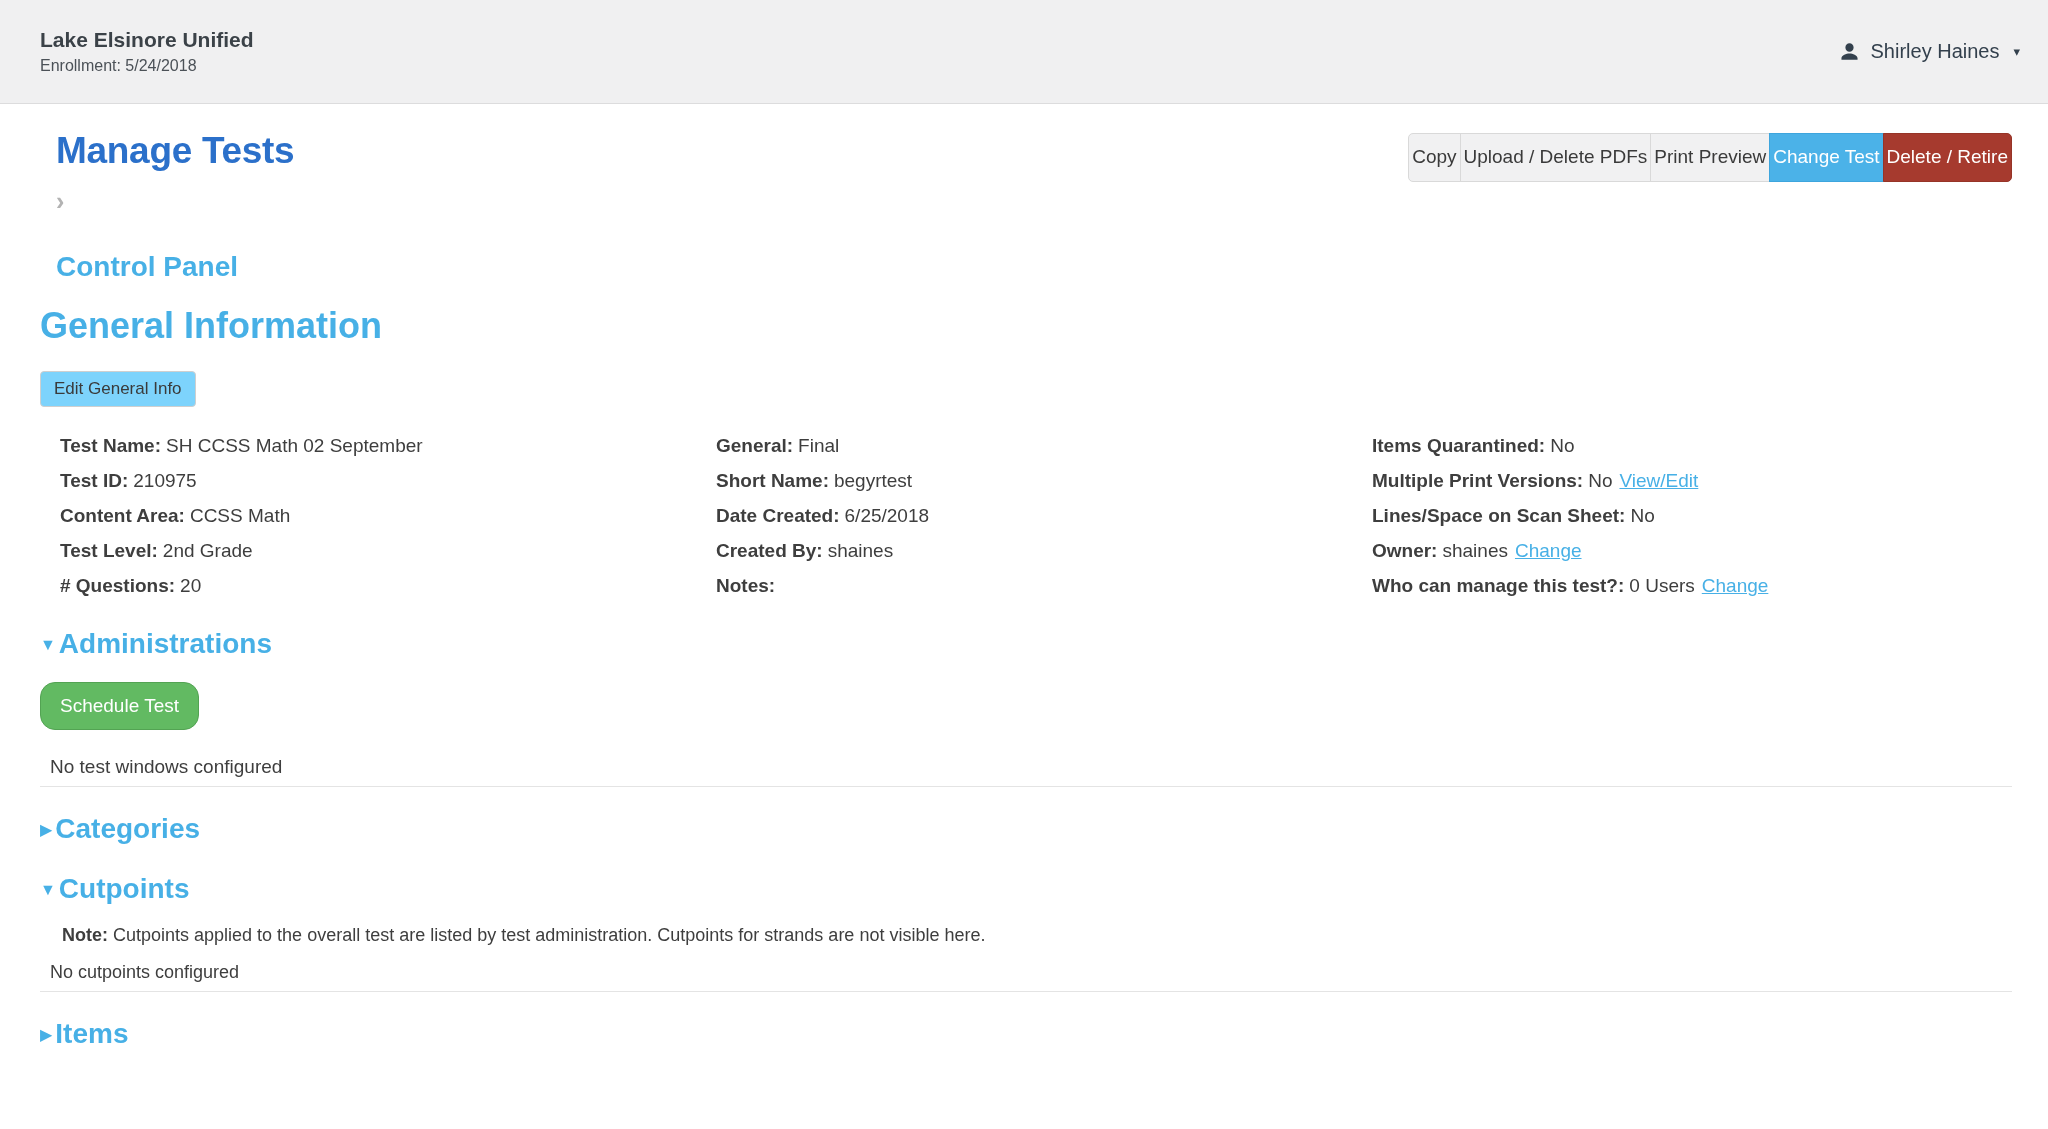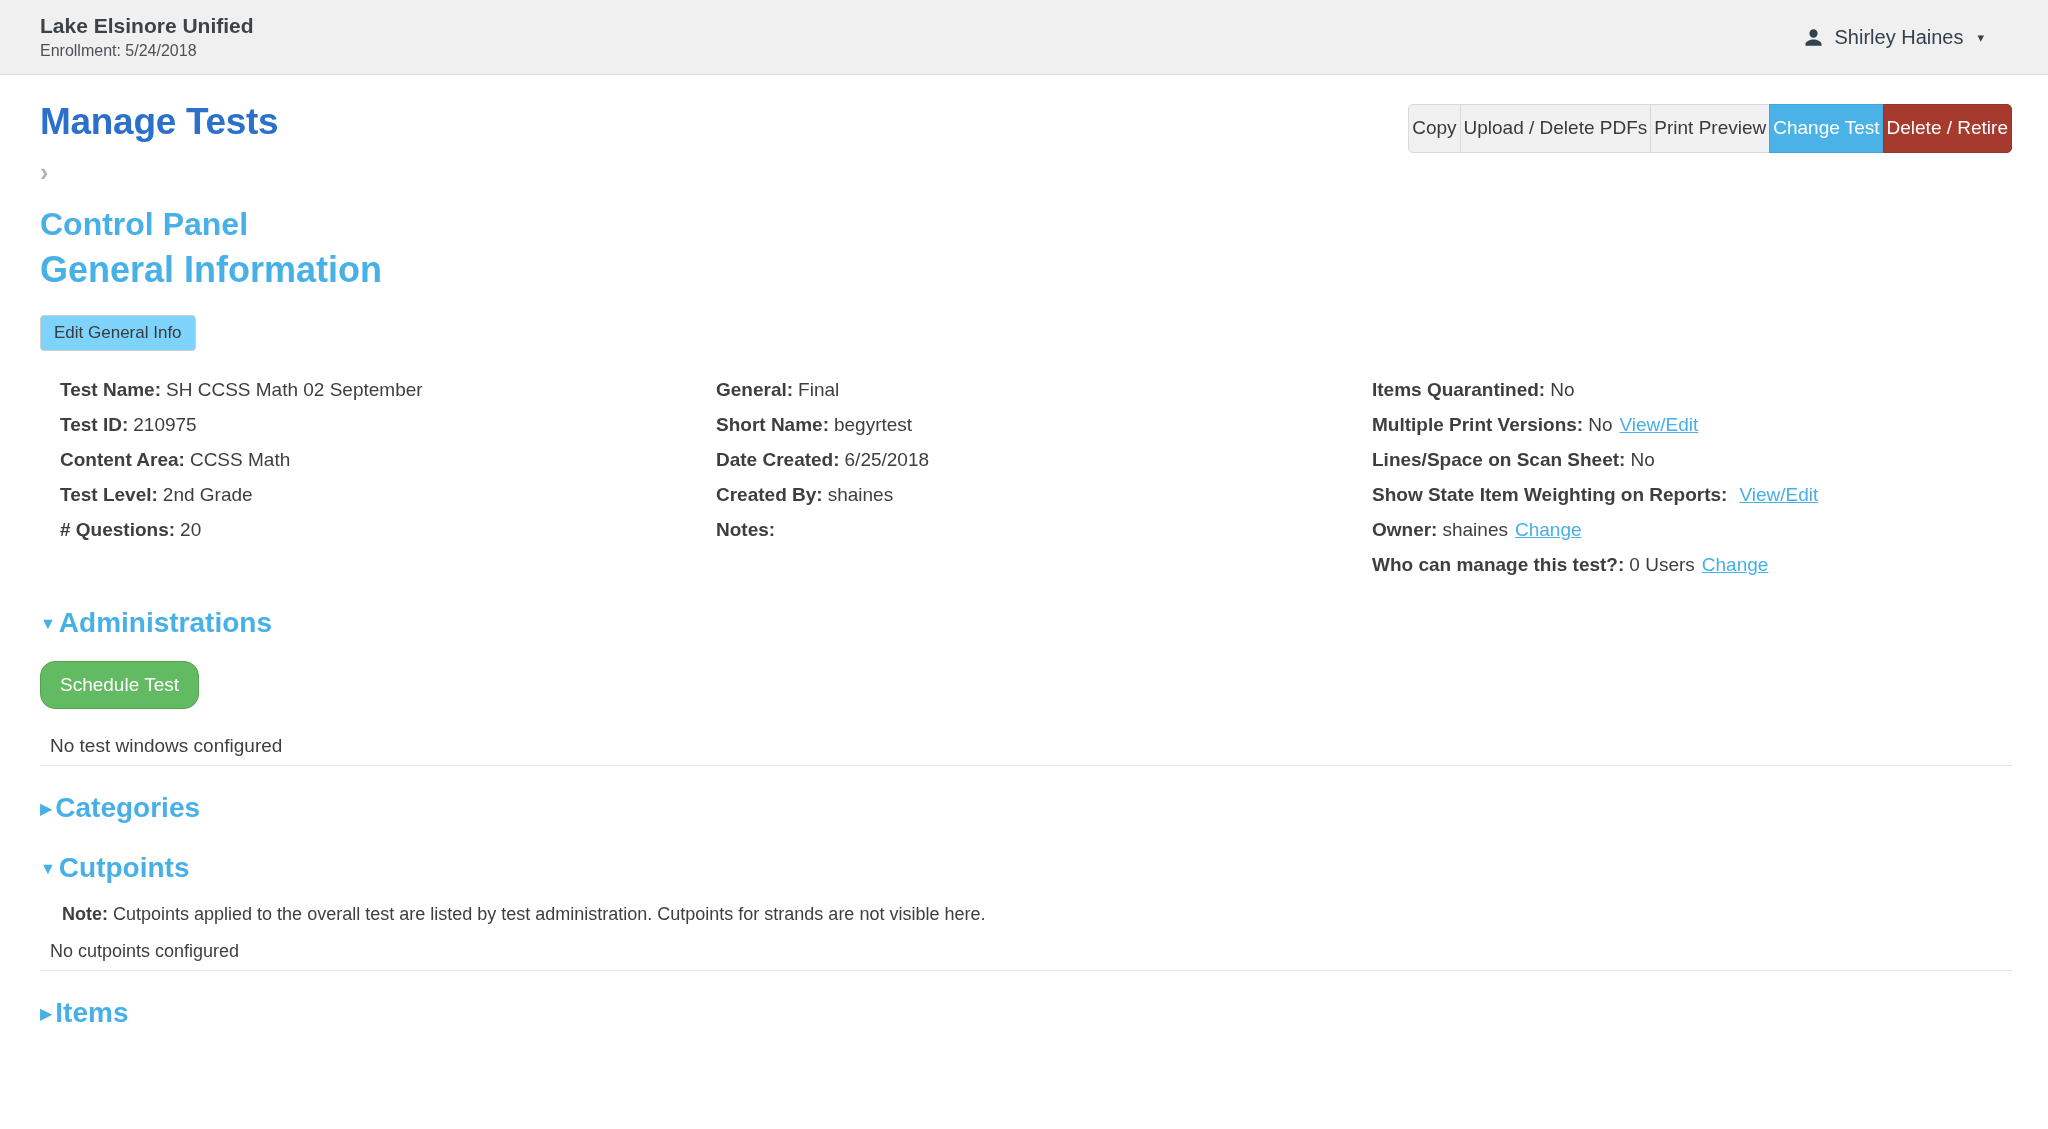--- a/index.html
+++ b/index.html
@@ -7,40 +7,40 @@
   body {
     width:2048px; height:1129px;
     background:#ffffff;
     font-family:"Liberation Sans","DejaVu Sans",sans-serif;
     color:#3e3e3e;
     overflow:hidden;
   }
 
   
   .topbar {
-    height:75px;
+    height:104px;
     background:#f0f0f1;
     border-bottom:1px solid #dcdcdd;
     display:flex; justify-content:space-between; align-items:center;
-    padding:0 64px 0 40px;
+    padding:0 28px 0 40px;
   }
   .district { font-size:21px; font-weight:bold; color:#3b4248; line-height:1.15; }
   .enroll   { font-size:16px; color:#4b5157; margin-top:4px; }
   .user-menu { display:flex; align-items:center; gap:11px; color:#33404d; font-size:20px; cursor:pointer; }
   .user-icon svg { width:21px; height:21px; fill:#33404d; display:block; }
   .user-caret { font-size:13px; margin-left:3px; color:#33404d; }
 
   
   main { padding:26px 36px 0 40px; }
 
   .title-row { display:flex; justify-content:space-between; align-items:flex-start; }
   .breadcrumb { display:flex; align-items:baseline; gap:17px;flex-direction:column; }
   .page-title { margin:0; font-size:37px; font-weight:bold; color:#2b70ca; letter-spacing:-0.3px; }
   .bc-sep { color:#b3b3b3; font-size:25px; font-weight:bold; position:relative; top:-2px; }
-  .bc-section { margin:0; font-size:32px; font-weight:bold; color:#47b0e6; }
+  .bc-section { margin:16px; font-size:28px; font-weight:bold; color:#47b0e6; }
 
   .btn-group { display:flex; margin-top:3px; }
   .btn {
     font-family:inherit; font-size:19px; color:#3a3a3a;
     background:#f1f1f2; border:1px solid #d9d9d9;
     padding:12px 3px; margin-left:-1px; cursor:pointer; line-height:1.2;
     white-space:nowrap;
   }
   .btn:first-child { border-radius:5px 0 0 5px; margin-left:0; }
   .btn.info   { background:#4bb2e8; border-color:#3ea5dd; color:#fff; }
@@ -133,21 +133,20 @@
       <div class="info-row"><span class="lbl">General:</span><span class="val">Final</span></div>
       <div class="info-row"><span class="lbl">Short Name:</span><span class="val">begyrtest</span></div>
       <div class="info-row"><span class="lbl">Date Created:</span><span class="val">6/25/2018</span></div>
       <div class="info-row"><span class="lbl">Created By:</span><span class="val">shaines</span></div>
       <div class="info-row"><span class="lbl">Notes:</span></div>
     </div>
     <div class="info-col">
       <div class="info-row"><span class="lbl">Items Quarantined:</span><span class="val">No</span></div>
       <div class="info-row"><span class="lbl">Multiple Print Versions:</span><span class="val">No</span><a class="inline-link">View/Edit</a></div>
       <div class="info-row"><span class="lbl">Lines/Space on Scan Sheet:</span><span class="val">No</span></div>
-      <div class="info-row"><span class="lbl">Show State Item Weighting on Reports:</span><a class="inline-link">View/Edit</a></div>
       <div class="info-row"><span class="lbl">Owner:</span><span class="val">shaines</span><a class="inline-link">Change</a></div>
       <div class="info-row"><span class="lbl">Who can manage this test?:</span><span class="val">0 Users</span><a class="inline-link">Change</a></div>
     </div>
   </div>
 
   <section class="sec-admin">
     <h2 class="section-head">
       <span class="caret">▼</span>
       <span>Administrations</span>
     </h2>

